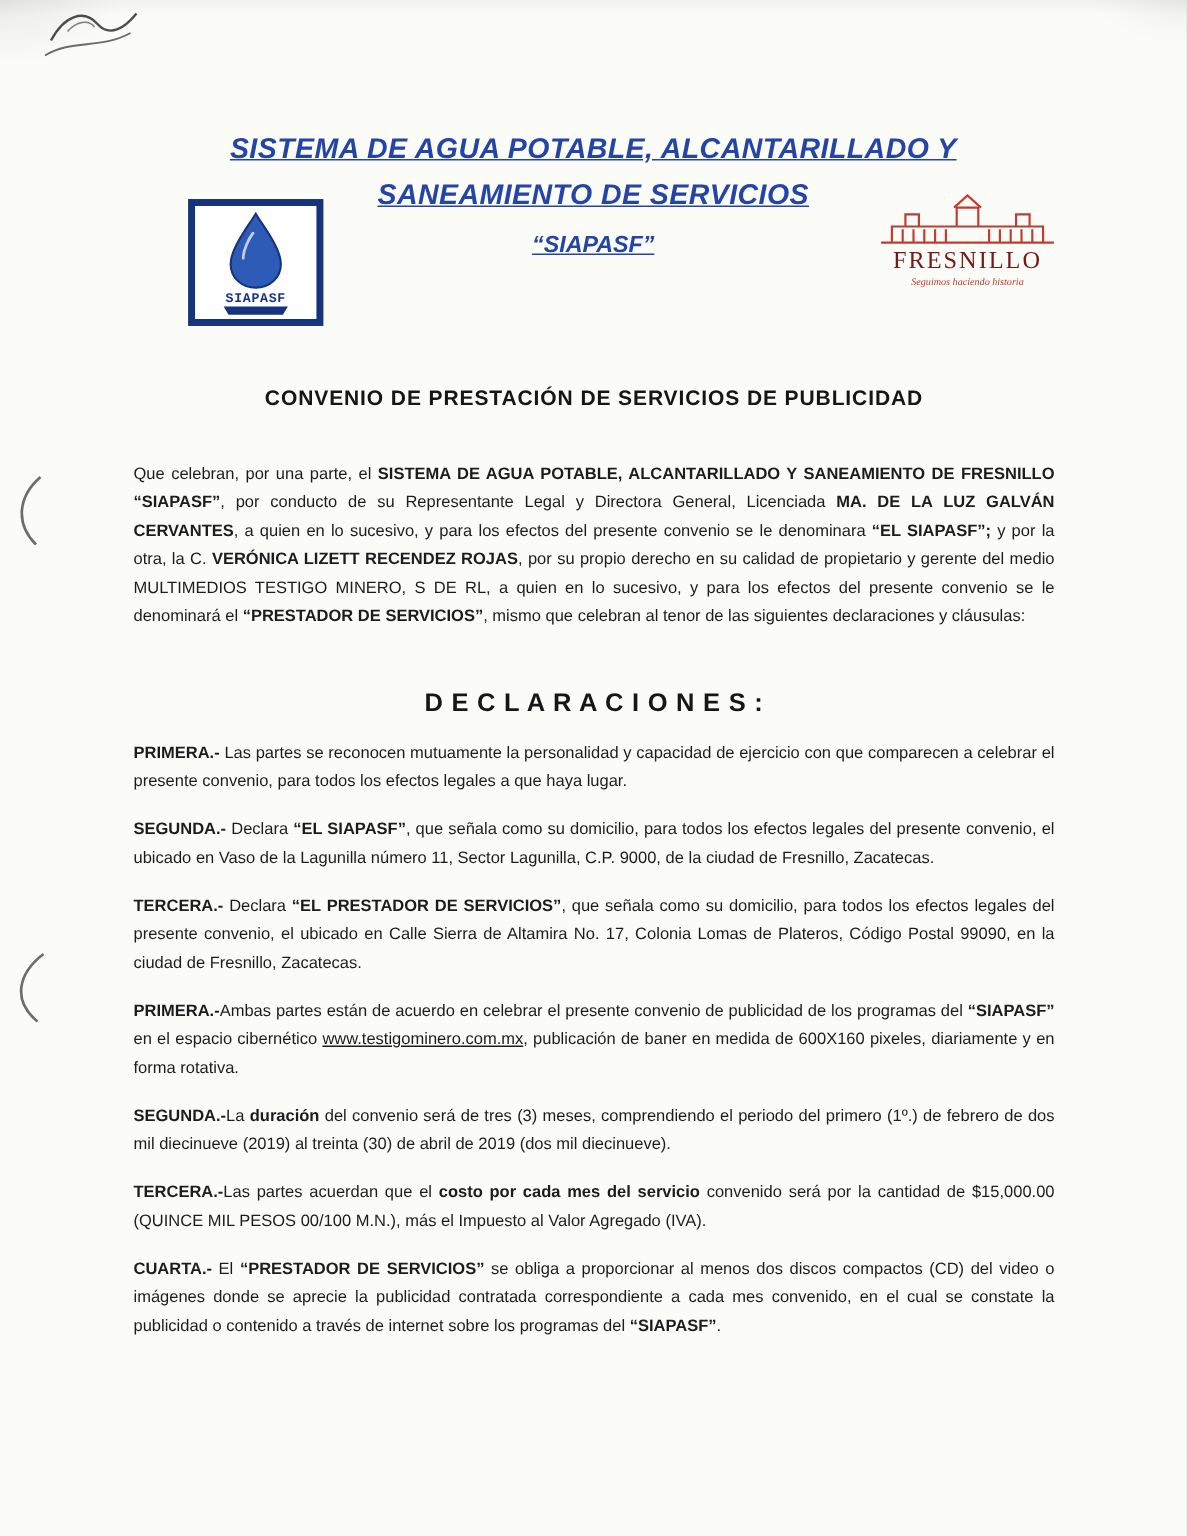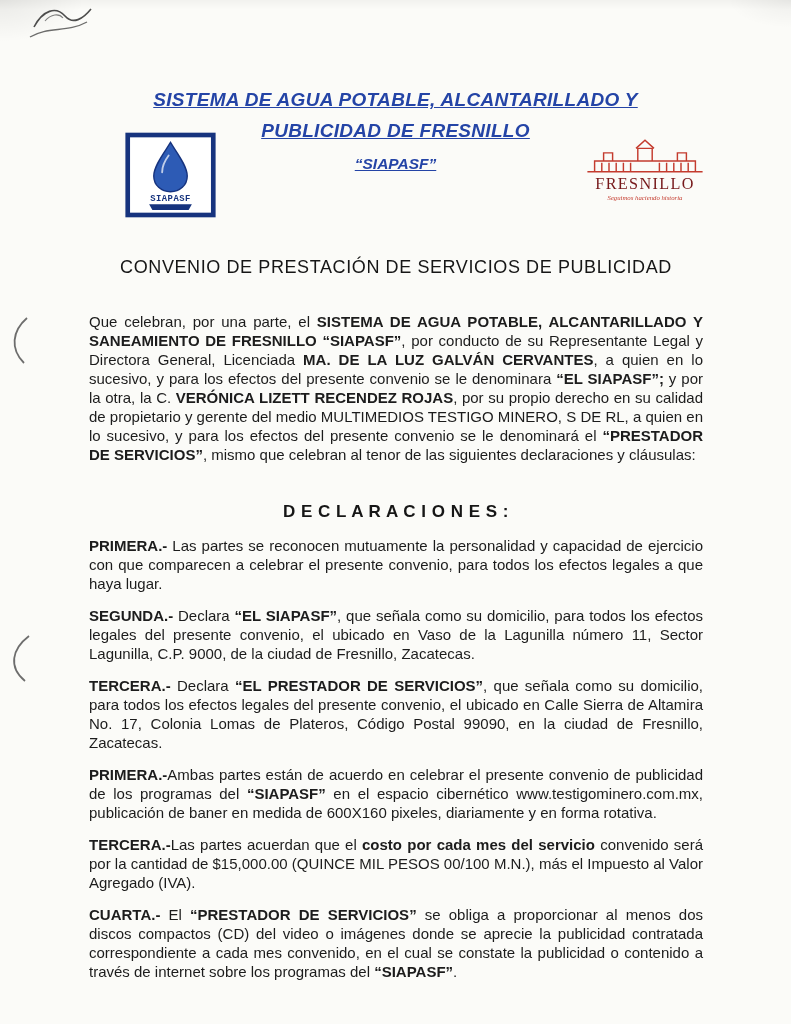--- a/index.html
+++ b/index.html
@@ -20,57 +20,57 @@
 
   
   .header-title {
     position:absolute; top:84px; left:0; width:100%; text-align:center;
     color:#2444a6; font-weight:bold; font-style:italic;
   }
   .ht { font-size:19px; line-height:31px; text-decoration:underline; letter-spacing:.3px; }
   .hs { font-size:15.5px; margin-top:9px; text-decoration:underline; }
 
   .siapasf-logo { position:absolute; left:124px; top:131px; width:93px; height:88px;font-family:Liberation Mono, monospace; }
-  .fresnillo-logo { position:absolute; left:582px; top:130px; width:126px; height:80px; }
+  .fresnillo-logo { position:absolute; left:582px; top:120px; width:126px; height:80px; }
 
   
   .content { position:absolute; left:89px; top:244px; width:614px; }
   .doc-title {
-    margin-top:13px; text-align:center; font-weight:normal;
-    font-size:18px; letter-spacing:.6px; color:#161616;
+    margin-top:13px; text-align:center; font-weight:bold;
+    font-size:14px; letter-spacing:.6px; color:#161616;
   }
   .para {
-    font-size:15px; line-height:19px; text-align:justify; margin-bottom:13px;
+    font-size:11px; line-height:19px; text-align:justify; margin-bottom:13px;
     color:#1c1c1c;
   }
   .intro { margin-top:34px; }
   .sec-heading {
     text-align:center; font-weight:bold; font-size:17px;
     margin:38px 0 14px; letter-spacing:.5px; color:#161616;
   }
   .sec-heading.claus { margin-top:14px; }
   .b { font-weight:bold; }
-  .u { }
+  .u { text-decoration:underline; }
 </style>
 </head>
 <body>
 
 <div class="page">
 
   <svg class="artifacts" viewBox="0 0 791 1024">
     <path d="M34,27 C43,10 56,6 65,16 C73,25 83,19 91,9" fill="none" stroke="#2f2f2f" stroke-width="1.6" opacity="0.85"></path>
     <path d="M30,37 C48,26 67,33 87,22" fill="none" stroke="#2f2f2f" stroke-width="1.3" opacity="0.7"></path>
     <path d="M45,21 C51,14 59,13 63,18" fill="none" stroke="#2f2f2f" stroke-width="1.1" opacity="0.6"></path>
     <path d="M27,318 C12,331 10,349 24,363" fill="none" stroke="#4a4a4a" stroke-width="1.8" opacity="0.8"></path>
     <path d="M29,636 C12,649 8,667 25,681" fill="none" stroke="#4a4a4a" stroke-width="1.8" opacity="0.8"></path>
   </svg>
 
   <div class="header-title">
     <div class="ht">SISTEMA DE AGUA POTABLE, ALCANTARILLADO Y</div>
-    <div class="ht">PUBLICIDAD DE FRESNILLO</div>
+    <div class="ht">SANEAMIENTO DE SERVICIOS</div>
     <div class="hs">“SIAPASF”</div>
   </div>
 
   <div class="siapasf-logo">
     <svg viewBox="0 0 100 94" width="93" height="88">
       <rect x="4" y="4" width="92" height="86" fill="#ffffff" stroke="#16337e" stroke-width="5"></rect>
       <path d="M50,12 C44,22 32,37 32,48 C32,58 40,65 50,65 C60,65 68,58 68,48 C68,37 56,22 50,12 Z" fill="#2d5bb5" stroke="#16337e" stroke-width="1.5"></path>
       <path d="M41,44 C41,38 45,30 48,26" fill="none" stroke="#ffffff" stroke-width="2" opacity="0.7" stroke-linecap="round"></path>
       <text x="50" y="75" text-anchor="middle" font-size="9.5" font-weight="bold" letter-spacing="0.5" fill="#16337e">SIAPASF</text>
       <path d="M27,78.5 L73,78.5 L69.5,84.5 L30.5,84.5 Z" fill="#16337e"></path>
@@ -99,17 +99,18 @@
     <p class="para intro"><span>Que celebran, por una parte, el </span><span class="b">SISTEMA DE AGUA POTABLE, ALCANTARILLADO Y SANEAMIENTO DE FRESNILLO “SIAPASF”</span><span>, por conducto de su Representante Legal y Directora General, Licenciada </span><span class="b">MA. DE LA LUZ GALVÁN CERVANTES</span><span>, a quien en lo sucesivo, y para los efectos del presente convenio se le denominara </span><span class="b">“EL SIAPASF”;</span><span> y por la otra, la C. </span><span class="b">VERÓNICA LIZETT RECENDEZ ROJAS</span><span>, por su propio derecho en su calidad de propietario y gerente del medio MULTIMEDIOS TESTIGO MINERO, S DE RL, a quien en lo sucesivo, y para los efectos del presente convenio se le  denominará el </span><span class="b">“PRESTADOR DE SERVICIOS”</span><span>, mismo que celebran al tenor de las siguientes declaraciones y cláusulas:</span></p>
 
     <div class="sec-heading">D E C L A R A C I O N E S :</div>
 
     <p class="para"><span class="b">PRIMERA.-</span><span> Las partes se reconocen mutuamente la personalidad y capacidad de ejercicio con que comparecen a celebrar el presente convenio, para todos los efectos legales a que haya lugar.</span></p>
     <p class="para"><span class="b">SEGUNDA.-</span><span> Declara </span><span class="b">“EL SIAPASF”</span><span>, que señala como su domicilio, para todos los efectos legales del presente convenio, el ubicado en Vaso de la Lagunilla número 11, Sector Lagunilla, C.P. 9000, de la ciudad de Fresnillo, Zacatecas.</span></p>
     <p class="para"><span class="b">TERCERA.-</span><span> Declara </span><span class="b">“EL PRESTADOR DE SERVICIOS”</span><span>, que señala como su domicilio, para todos los efectos legales del presente convenio, el ubicado en Calle Sierra de Altamira No. 17, Colonia Lomas de Plateros, Código Postal 99090, en la ciudad de Fresnillo, Zacatecas.</span></p>
 
 
     <p class="para"><span class="b">PRIMERA.-</span><span>Ambas partes están de acuerdo en celebrar el presente convenio de publicidad de los programas del </span><span class="b">“SIAPASF”</span><span> en el espacio cibernético </span><span class="u">www.testigominero.com.mx</span><span>, publicación de baner en medida de 600X160 pixeles, diariamente y en forma rotativa.</span></p>
+    <p class="para"><span class="b">SEGUNDA.-</span><span>La </span><span class="b">duración</span><span> del convenio será de tres (3) meses, comprendiendo el periodo del primero (1º.) de febrero de dos mil diecinueve (2019) al treinta (30) de abril de 2019 (dos mil diecinueve).</span></p>
     <p class="para"><span class="b">TERCERA.-</span><span>Las partes acuerdan que el </span><span class="b">costo por cada mes del servicio</span><span> convenido será por la cantidad de $15,000.00 (QUINCE MIL PESOS 00/100 M.N.), más el Impuesto al Valor Agregado (IVA).</span></p>
     <p class="para"><span class="b">CUARTA.-</span><span> El </span><span class="b">“PRESTADOR DE SERVICIOS”</span><span> se obliga a proporcionar al menos dos discos compactos (CD) del video o imágenes donde se aprecie la publicidad contratada correspondiente a cada mes convenido, en el cual se constate la publicidad o contenido a través de internet sobre los programas del </span><span class="b">“SIAPASF”</span><span>.</span></p>
   </div>
 
 </div>
 
 </body></html>

